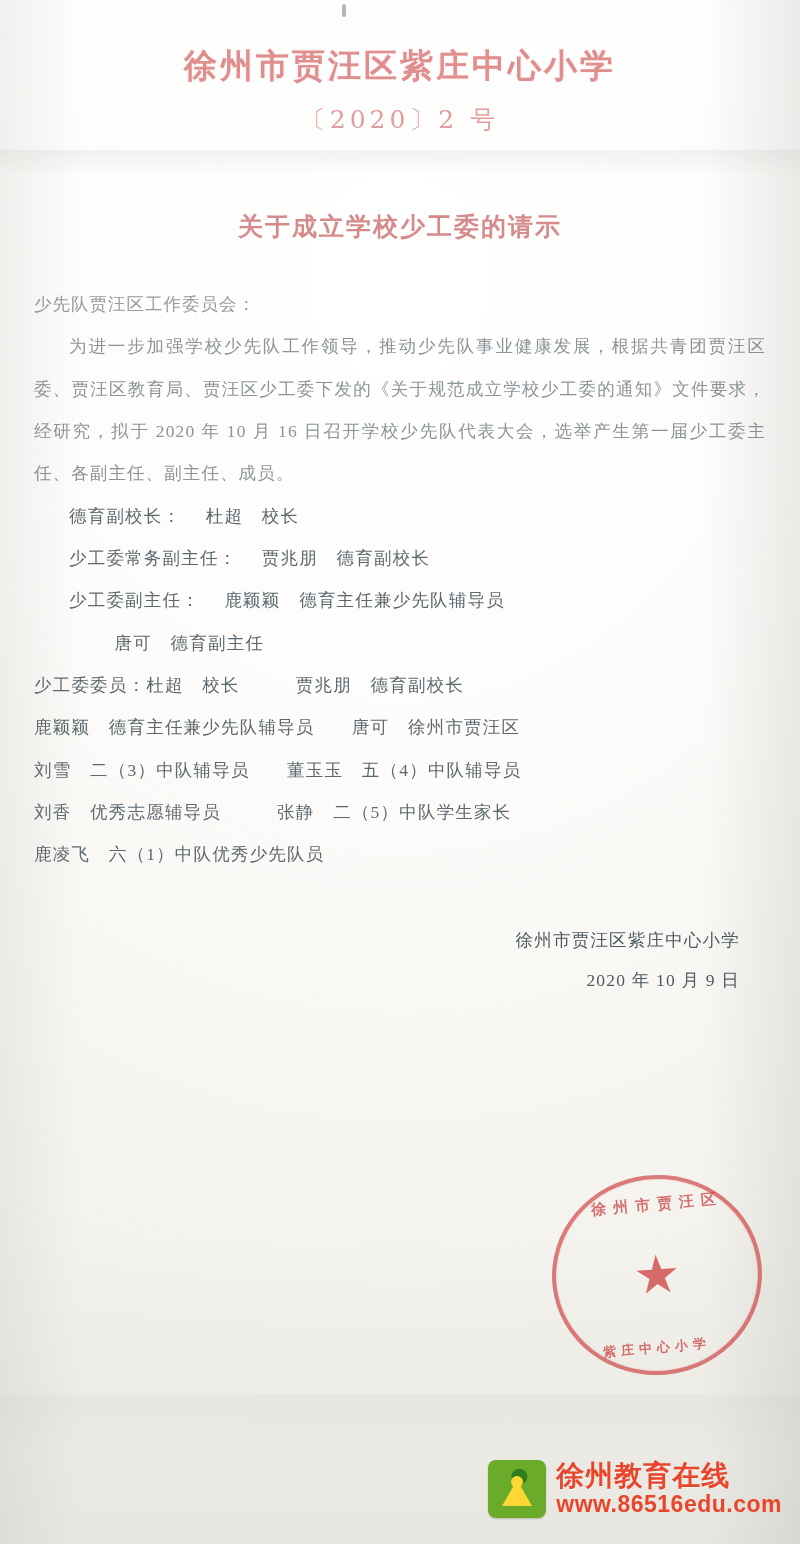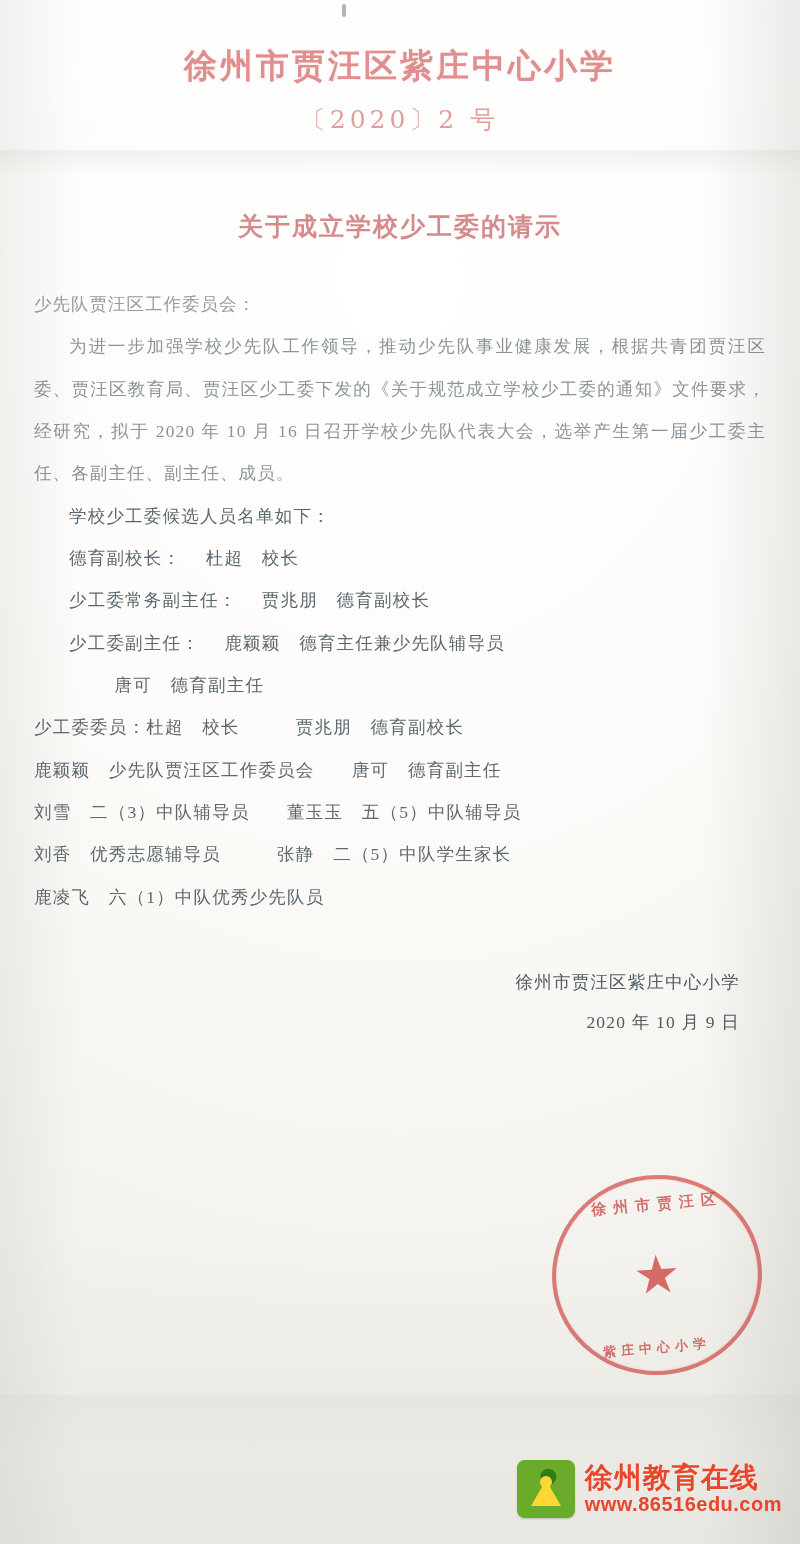--- a/index.html
+++ b/index.html
@@ -206,21 +206,21 @@
   .wm-title {
     color: #e8452a;
     font-size: 28px;
     font-weight: 700;
     letter-spacing: 1px;
     text-shadow: 0 1px 0 rgba(255,255,255,0.6);
     font-family: "DejaVu Serif", "Liberation Serif", serif;
   }
   .wm-url {
     color: #e8452a;
-    font-size: 20px;
+    font-size: 23px;
     font-weight: 700;
     letter-spacing: 0.5px;
     font-family: "Liberation Sans", sans-serif;
   }
   .top-speck {
     position: absolute;
     left: 342px; top: 4px;
     width: 4px; height: 13px;
     background: rgba(90,90,90,0.45);
     border-radius: 2px;
@@ -239,41 +239,40 @@
 
     <div class="masthead">徐州市贾汪区紫庄中心小学</div>
     <div class="doc-number">〔2020〕2 号</div>
 
     <div class="title">关于成立学校少工委的请示</div>
 
     <div class="body-text">
       <div class="addressee">少先队贾汪区工作委员会：</div>
       <div class="para">为进一步加强学校少先队工作领导，推动少先队事业健康发展，根据共青团贾汪区委、贾汪区教育局、贾汪区少工委下发的《关于规范成立学校少工委的通知》文件要求，经研究，拟于 2020 年 10 月 16 日召开学校少先队代表大会，选举产生第一届少工委主任、各副主任、副主任、成员。</div>
 
-      <div class="line indent1">学校少工委候选人员名单如下：</div>
 
       <div class="line indent1">
         <span>德育副校长：</span><span class="gap-sm"></span><span>杜超　校长</span>
       </div>
 
       <div class="line indent1">
         <span>少工委常务副主任：</span><span class="gap-sm"></span><span>贾兆朋　德育副校长</span>
       </div>
 
       <div class="line indent1">
         <span>少工委副主任：</span><span class="gap-sm"></span><span>鹿颖颖　德育主任兼少先队辅导员</span>
       </div>
 
       <div class="line indent2">
         <span>唐可　德育副主任</span>
       </div>
 
       <div class="line">少工委委员：杜超　校长　　　贾兆朋　德育副校长</div>
-      <div class="line">鹿颖颖　少先队贾汪区工作委员会　　唐可　德育副主任</div>
-      <div class="line">刘雪　二（3）中队辅导员　　董玉玉　五（5）中队辅导员</div>
+      <div class="line">鹿颖颖　德育主任兼少先队辅导员　　唐可　徐州市贾汪区</div>
+      <div class="line">刘雪　二（3）中队辅导员　　董玉玉　五（4）中队辅导员</div>
       <div class="line">刘香　优秀志愿辅导员　　　张静　二（5）中队学生家长</div>
       <div class="line">鹿凌飞　六（1）中队优秀少先队员</div>
 
     </div>
 
     <div class="signature">
       <div>徐州市贾汪区紫庄中心小学</div>
       <div>2020 年 10 月 9 日</div>
     </div>
   </div>

